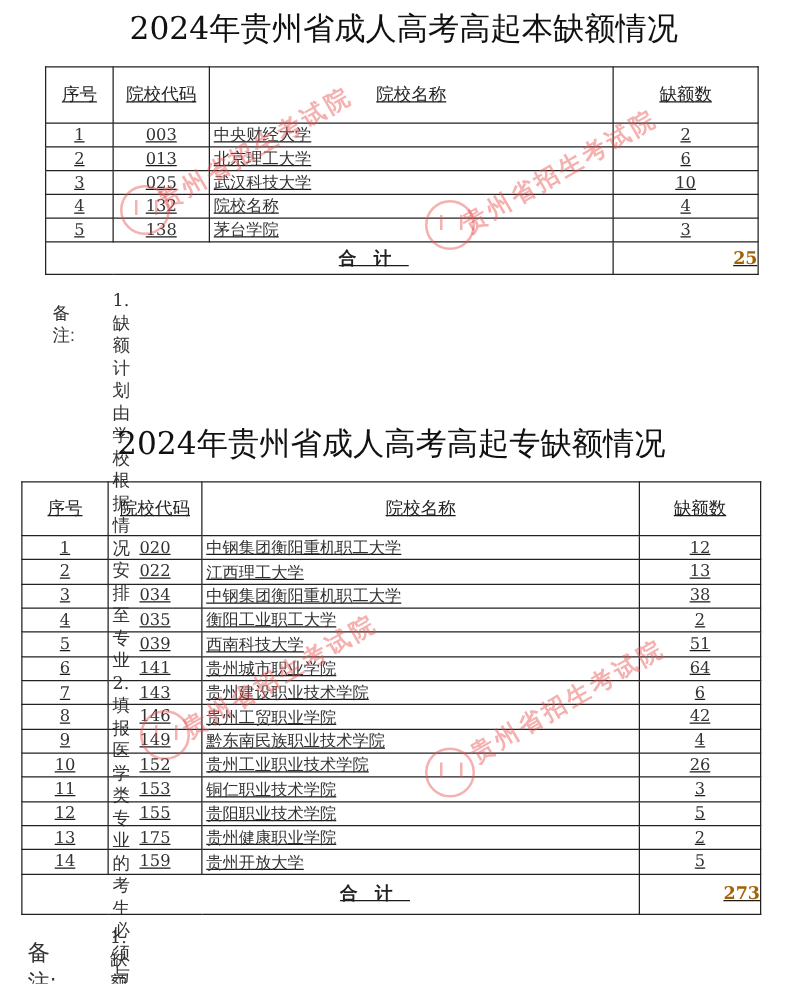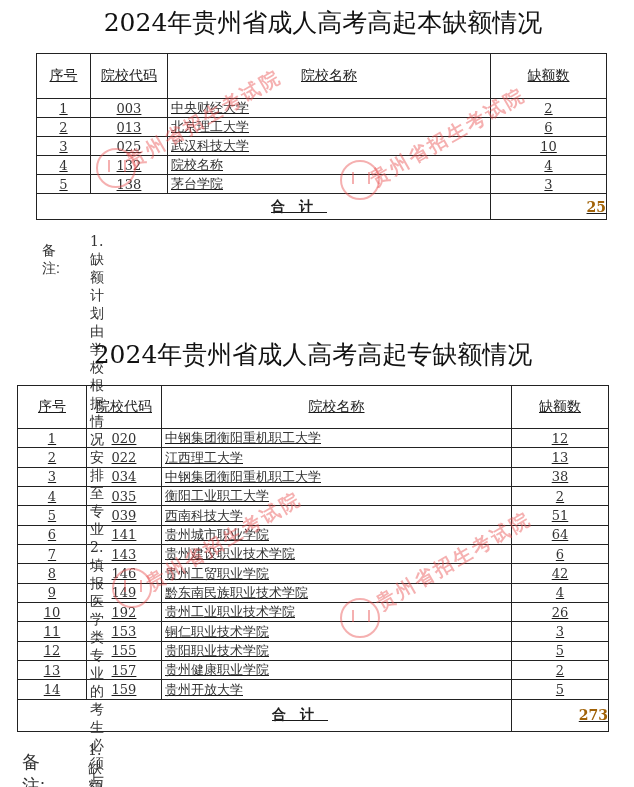--- a/index.html
+++ b/index.html
@@ -202,39 +202,39 @@
       <td class="c">42</td>
     </tr>
     <tr class="data">
       <td class="c">9</td>
       <td class="c">149</td>
       <td class="l">黔东南民族职业技术学院</td>
       <td class="c">4</td>
     </tr>
     <tr class="data">
       <td class="c">10</td>
-      <td class="c">192</td>
+      <td class="c">152</td>
       <td class="l">贵州工业职业技术学院</td>
       <td class="c">26</td>
     </tr>
     <tr class="data">
       <td class="c">11</td>
       <td class="c">153</td>
       <td class="l">铜仁职业技术学院</td>
       <td class="c">3</td>
     </tr>
     <tr class="data">
       <td class="c">12</td>
       <td class="c">155</td>
       <td class="l">贵阳职业技术学院</td>
       <td class="c">5</td>
     </tr>
     <tr class="data">
       <td class="c">13</td>
-      <td class="c">157</td>
+      <td class="c">175</td>
       <td class="l">贵州健康职业学院</td>
       <td class="c">2</td>
     </tr>
     <tr class="data">
       <td class="c">14</td>
       <td class="c">159</td>
       <td class="l">贵州开放大学</td>
       <td class="c">5</td>
     </tr>
     <tr class="total">

